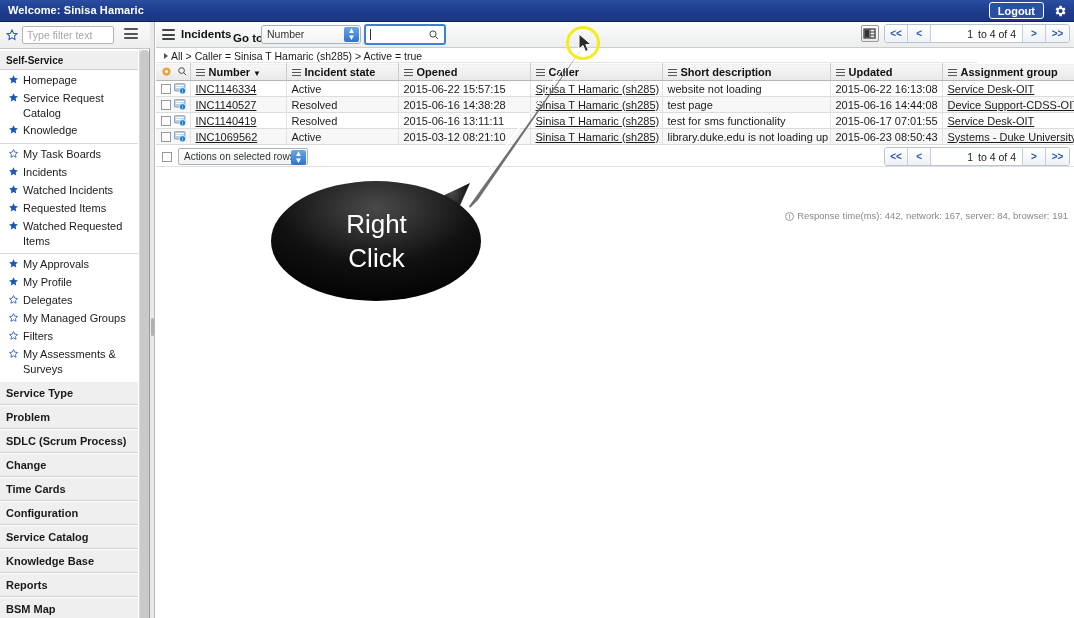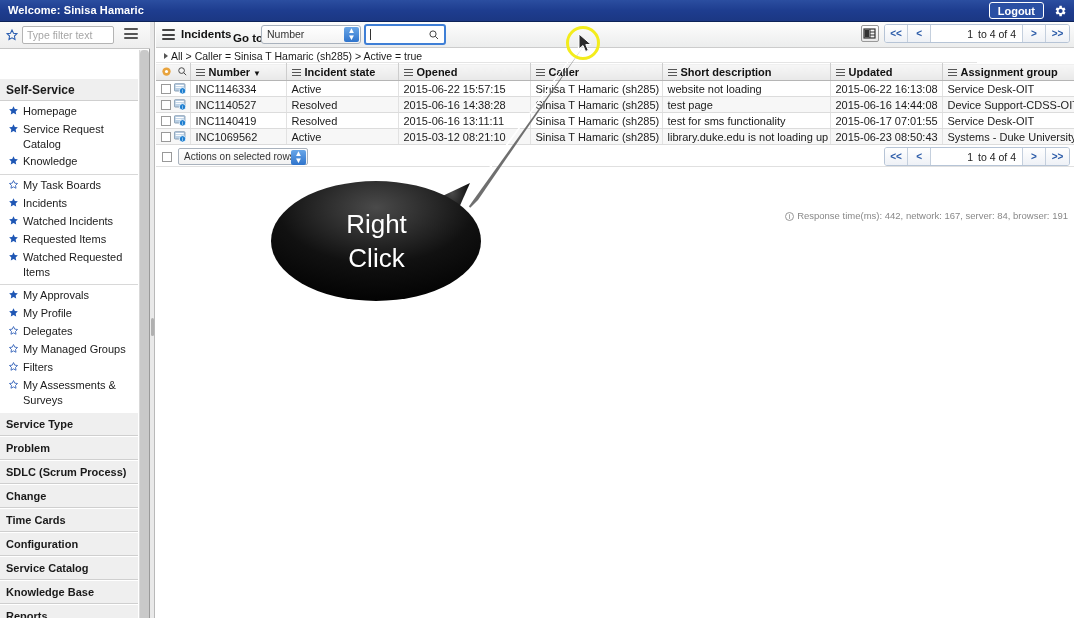--- a/index.html
+++ b/index.html
@@ -72,25 +72,24 @@
 
   .nav-scroll {
     position: absolute; top: 28px; left: 0;
     width: 150px; height: 568px;
     overflow: hidden;
   }
   .nav-inner { width: 138px; }
 
   .sec-title {
     padding: 4px 6px 3px 6px;
-    font-size: 12px; font-weight: bold; color: #1a1a1a;
+    font-size: 10px; font-weight: bold; color: #1a1a1a;
     background: #efefef;
     border-top: 1px solid #ffffff;
     border-bottom: 1px solid #cfcfcf;
-    margin-top: 28px;
   }
   .nav-group { padding: 2px 0 3px 0; border-bottom: 1px solid #d8d8d8; }
   .nav-group.nobord { border-bottom: none; }
   .nav-item {
     display: flex; align-items: flex-start;
     padding: 1px 4px 1px 8px;
     line-height: 15px; font-size: 11px; color: #1a1a1a;
     cursor: pointer;
   }
   .nav-item .star { flex: 0 0 auto; margin-right: 4px; margin-top: 1px; }
@@ -245,21 +244,21 @@
   }
   table.list td {
     border-right: 1px solid #e2e2e2;
     border-bottom: 1px solid #dcdcdc;
     height: 16px; padding: 0 0 0 5px;
     font-size: 11px; color: #1a1a1a;
     white-space: nowrap; overflow: hidden;
   }
   tr.row:nth-child(odd) td { background: #ffffff; }
   tr.row:nth-child(even) td { background: #f7f7f7; }
-  .cellink { color: #1a1a1a; cursor: pointer; }
+  .cellink { color: #1a1a1a; text-decoration: underline; cursor: pointer; }
   .sortcaret { font-size: 8px; margin-left: 3px; }
 
   .cb {
     width: 10px; height: 10px;
     border: 1px solid #999; background: #fff;
     display: inline-block; vertical-align: -1px; cursor: pointer;
   }
   .info-ico {
     display: inline-block; width: 13px; height: 12px;
     margin-left: 3px; vertical-align: -2px; cursor: pointer;

